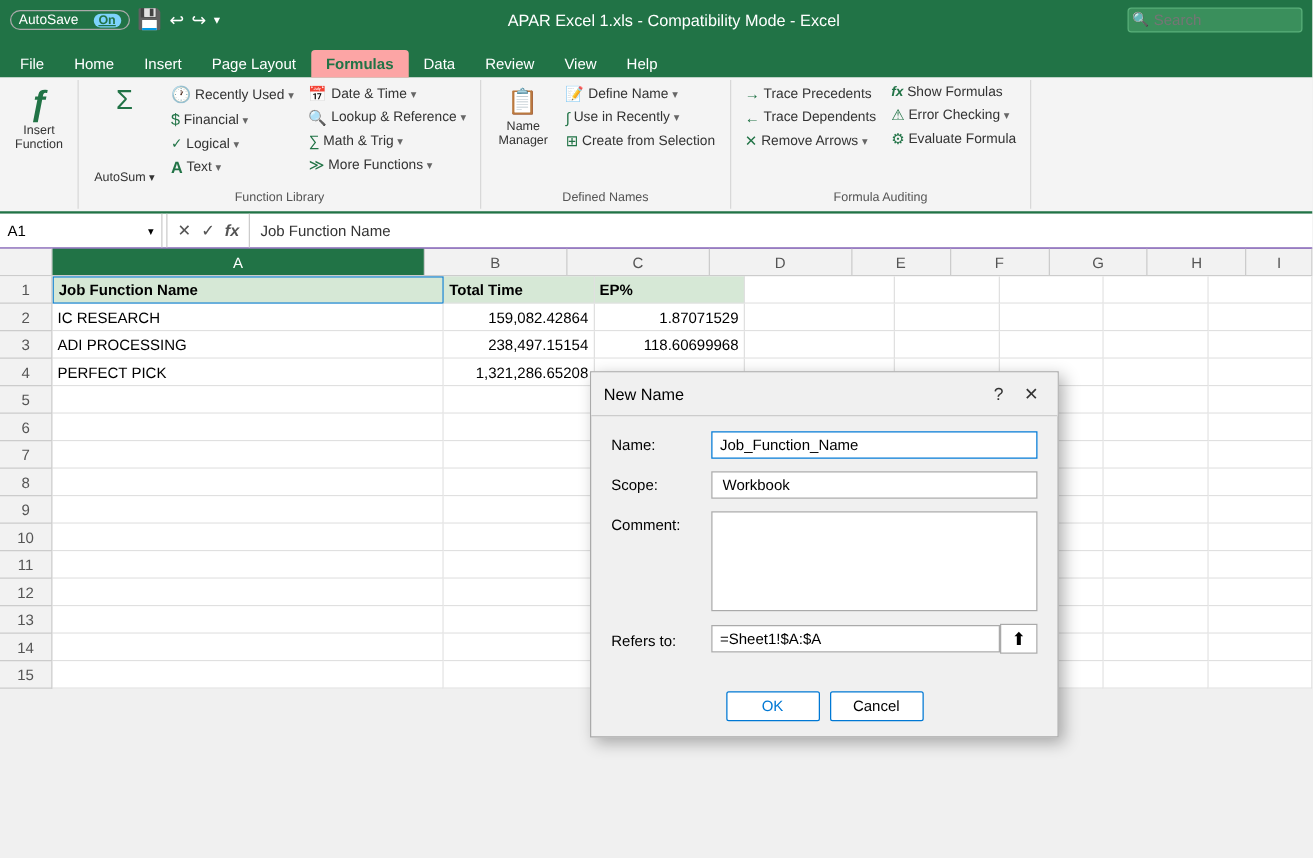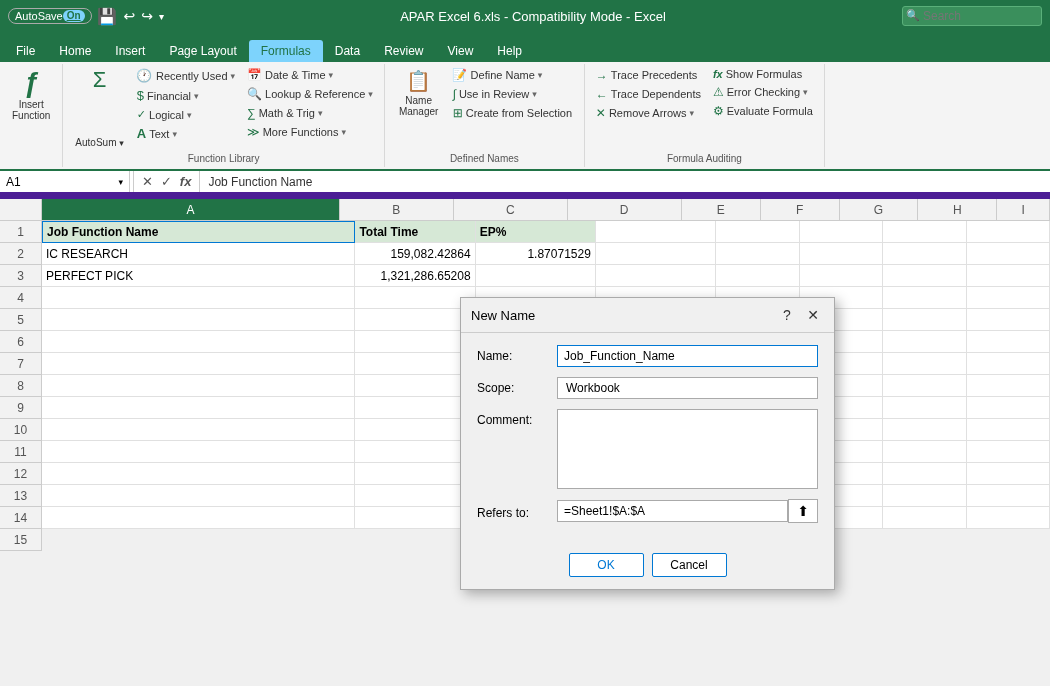--- a/index.html
+++ b/index.html
@@ -16,21 +16,21 @@
       font-size: 12px;
     }
     .title-bar-left { display: flex; align-items: center; gap: 6px; }
     .autosave-toggle {
       background: #217346;
       border: 1px solid #aaa;
       border-radius: 10px;
       color: white;
       font-size: 11px;
       padding: 1px 6px;
-      display: flex; gap: 0;
+      display: flex; align-items: center; gap: 12px;
     }
     .toggle-on {
       background: #7dd3fc; border-radius: 8px; padding: 0 4px; color: #217346; font-weight: bold; font-size: 10px; text-decoration: underline;
     }
     .title-center {
       flex: 1; text-align: center; font-size: 13px; color: white;
     }
     .title-right { display: flex; align-items: center; gap: 8px; }
     .search-box {
       background: #3a8f5c; border: 1px solid #5ab07a; border-radius: 3px;
@@ -44,23 +44,23 @@
       padding-left: 4px;
     }
     .ribbon-tab {
       color: white;
       padding: 4px 12px;
       font-size: 12px;
       cursor: pointer;
       border-radius: 3px 3px 0 0;
     }
     .ribbon-tab.active {
-      background: #7dd3fc;
+      background: #fca5a5;
       color: #217346;
-      font-weight: 400;
+      font-weight: 700;
     }
 
     .ribbon-content {
       background: #f4f4f4;
       display: flex;
       align-items: stretch;
       padding: 2px 0;
       min-height: 82px;
       border-bottom: 2px solid #217346;
     }
@@ -103,21 +103,21 @@
       font-size: 11px; color: #333; white-space: nowrap;
     }
     .dropdown-arrow { font-size: 9px; color: #666; }
 
     
     .formula-bar {
       background: white;
       display: flex;
       align-items: center;
       height: 28px;
-      border-bottom: 7px solid #4c1d95;
+      border-bottom: 1px solid #4c1d95;
       padding: 0;
     }
     .name-box {
       width: 130px;
       border-right: 1px solid #ccc;
       padding: 0 6px;
       font-size: 12px;
       display: flex; align-items: center; justify-content: space-between;
       height: 100%;
     }
@@ -198,21 +198,21 @@
     .grid-cell.col-h { width: 90px; }
 
     
     .dialog-overlay {
       position: absolute;
       top: 0; left: 0; right: 0; bottom: 0;
       pointer-events: none;
     }
     .dialog {
       position: absolute;
-      top: 98px; left: 460px;
+      top: 98px; left: 472px;
       width: 375px;
       background: #f0f0f0;
       border: 1px solid #aaa;
       box-shadow: 4px 4px 12px rgba(0,0,0,0.3);
       pointer-events: all;
       font-size: 12px;
     }
     .dialog-title-bar {
       background: #f0f0f0;
       border-bottom: 1px solid #ccc;
@@ -300,21 +300,21 @@
     <div class="autosave-toggle">
       <span>AutoSave</span>
       <span class="toggle-on">On</span>
     </div>
     <span style="cursor:pointer;font-size:16px;">💾</span>
     <span style="cursor:pointer;font-size:14px;">↩</span>
     <span style="cursor:pointer;font-size:14px;">↪</span>
     <span style="cursor:pointer;font-size:10px;">▾</span>
   </div>
   <div class="title-center">
-    <span>APAR Excel 6.xls</span>
+    <span>APAR Excel 1.xls</span>
     <span> - </span>
     <span>Compatibility Mode</span>
     <span> - </span>
     <span>Excel</span>
   </div>
   <div class="title-right">
     <div style="position:relative;">
       <span style="position:absolute;left:4px;top:3px;color:white;font-size:11px;">🔍</span>
       <input class="search-box" type="text" style="padding-left: 20px;" placeholder="Search">
     </div>
@@ -408,21 +408,21 @@
         <span style="font-size:10px;text-align:center;">Name<br>Manager</span>
       </div>
       <div class="ribbon-btn-col">
         <div class="ribbon-btn-small">
           <span style="font-size:12px;color:#217346;">📝</span>
           <span>Define Name</span>
           <span class="dropdown-arrow">▾</span>
         </div>
         <div class="ribbon-btn-small">
           <span style="font-size:12px;color:#217346;">∫</span>
-          <span>Use in Review</span>
+          <span>Use in Recently</span>
           <span class="dropdown-arrow">▾</span>
         </div>
         <div class="ribbon-btn-small">
           <span style="font-size:12px;color:#217346;">⊞</span>
           <span>Create from Selection</span>
         </div>
       </div>
     </div>
     <div class="ribbon-group-label">Defined Names</div>
   </div>
@@ -529,20 +529,30 @@
         <div class="grid-cell col-a">IC RESEARCH</div>
         <div class="grid-cell col-b num">159,082.42864</div>
         <div class="grid-cell col-c num">1.87071529</div>
         <div class="grid-cell col-d"></div>
         <div class="grid-cell col-e"></div>
         <div class="grid-cell col-f"></div>
         <div class="grid-cell col-g"></div>
         <div class="grid-cell col-h"></div>
       </div>
 
+      <div class="grid-row">
+        <div class="grid-cell col-a">ADI PROCESSING</div>
+        <div class="grid-cell col-b num">238,497.15154</div>
+        <div class="grid-cell col-c num">118.60699968</div>
+        <div class="grid-cell col-d"></div>
+        <div class="grid-cell col-e"></div>
+        <div class="grid-cell col-f"></div>
+        <div class="grid-cell col-g"></div>
+        <div class="grid-cell col-h"></div>
+      </div>
 
       <div class="grid-row">
         <div class="grid-cell col-a">PERFECT PICK</div>
         <div class="grid-cell col-b num">1,321,286.65208</div>
         <div class="grid-cell col-c"></div>
         <div class="grid-cell col-d"></div>
         <div class="grid-cell col-e"></div>
         <div class="grid-cell col-f"></div>
         <div class="grid-cell col-g"></div>
         <div class="grid-cell col-h"></div>

